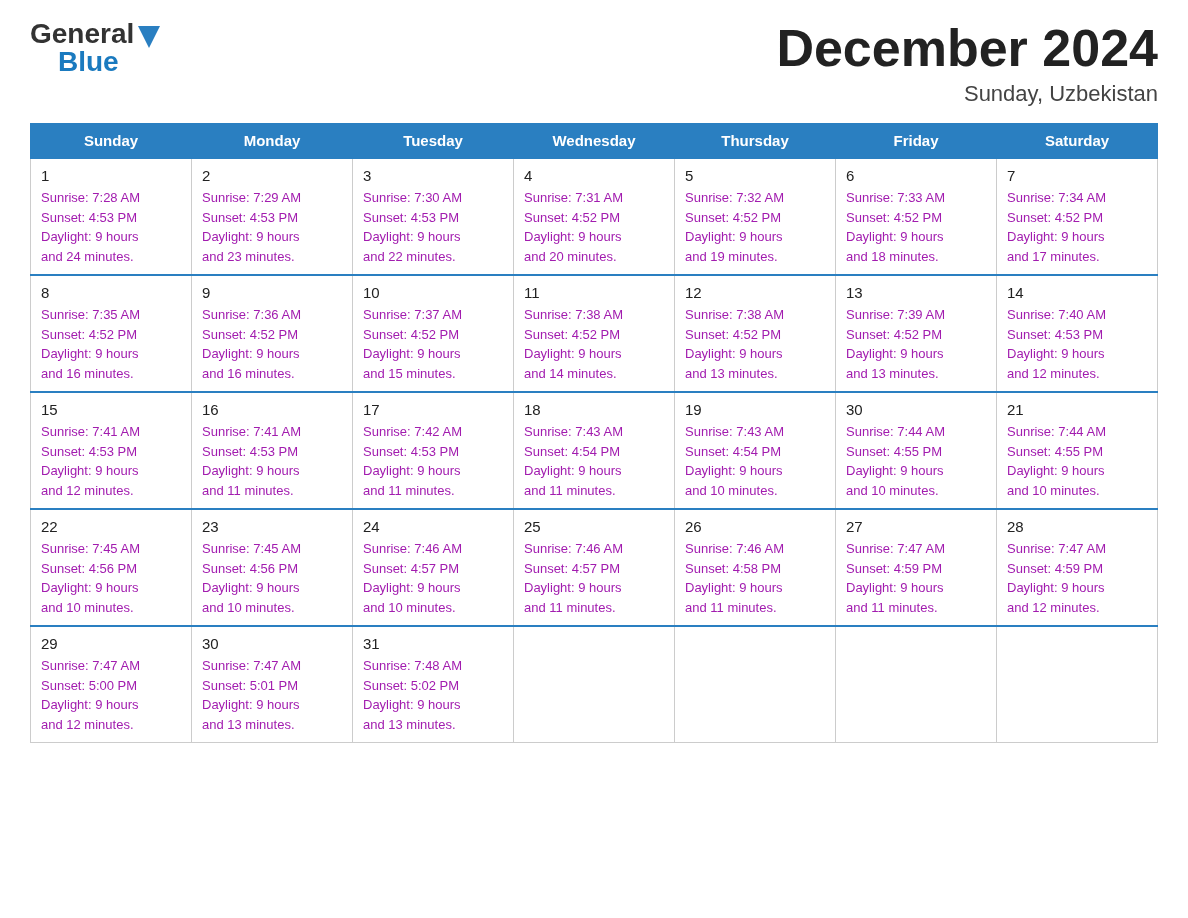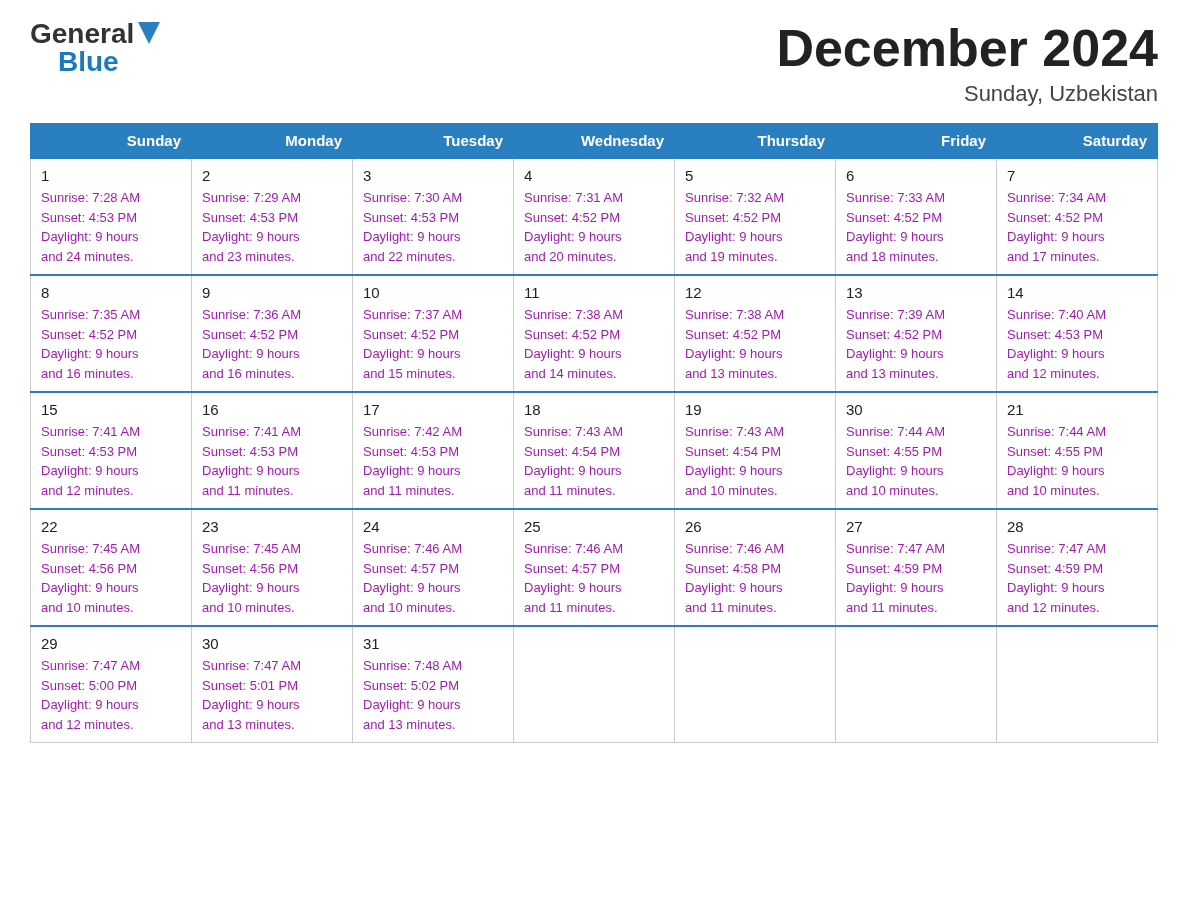--- a/index.html
+++ b/index.html
@@ -54,21 +54,21 @@
       width: 100%;
       border-collapse: collapse;
       table-layout: fixed;
     }
     thead tr th {
       background-color: #2a7fc1;
       color: #fff;
       font-size: 15px;
       font-weight: bold;
       padding: 8px 10px;
-      text-align: right;
+      text-align: center;
       border: 1px solid #2a7fc1;
     }
     tbody tr td {
       vertical-align: top;
       padding: 8px 10px;
       border: 1px solid #ccc;
       border-top: 2px solid #2a7fc1;
       font-size: 13px;
       color: #333;
       height: 110px;
@@ -89,21 +89,21 @@
     }
     .empty-cell {
       background: #fff;
     }
   </style>
 </head>
 <body>
 
 <div class="header">
   <div class="logo">
-    <div style="display:flex; align-items:flex-start;">
+    <div style="display:flex; align-items:flex-end;">
       <span class="logo-general">General</span>
       <svg width="22" height="22" viewBox="0 0 22 22" style="margin-left:4px; margin-top:2px;">
         <polygon points="0,0 22,0 11,22" fill="#2a7fc1"></polygon>
       </svg>
     </div>
     <span class="logo-blue">Blue</span>
   </div>
   <div class="title-block">
     <div class="month-title">December 2024</div>
     <div class="location">Sunday, Uzbekistan</div>

